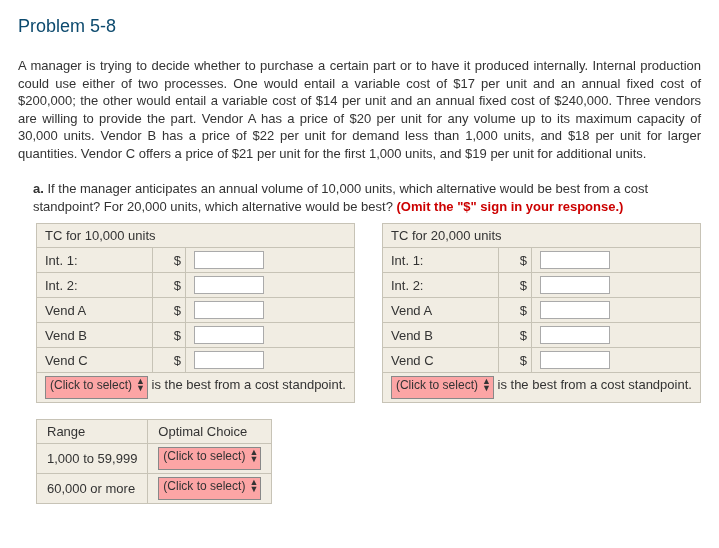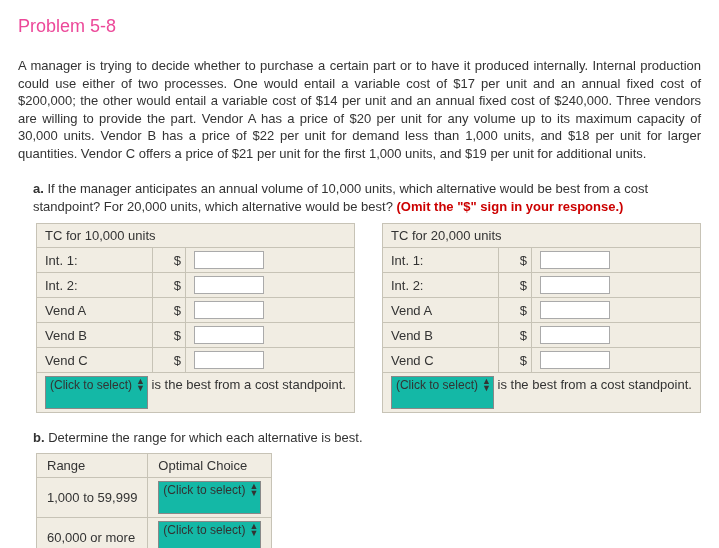--- a/index.html
+++ b/index.html
@@ -9,21 +9,21 @@
     background: #fff;
     margin: 0;
     padding: 16px 18px;
     width: 719px;
     box-sizing: border-box;
   }
   h1 {
     font-size: 18px;
     font-weight: normal;
     margin: 0 0 20px 0;
-    color: #ec4899;
+    color: #0c4a6e;
   }
   p.intro {
     line-height: 1.35;
     margin: 8px 0 18px 0;
     text-align: justify;
   }
   .part {
     margin-bottom: 16px;
   }
   .part-label {
@@ -65,23 +65,23 @@
     border: 1px solid #aaa;
     background: #fff;
     font-size: 12px;
     padding: 1px 3px;
     box-sizing: border-box;
   }
   .select-wrap {
     display: inline-flex;
     align-items: center;
     border: 1px solid #888;
-    background: #14b8a6;
+    background: #fca5a5;
     font-size: 12px;
-    padding: 1px 2px 16px 4px;
+    padding: 1px 2px 6px 4px;
     line-height: 1;
   }
   .select-wrap .arrows {
     font-size: 9px;
     line-height: 7px;
     margin-left: 4px;
     display: inline-flex;
     flex-direction: column;
   }
   table.range {
@@ -207,24 +207,20 @@
           </span>
           <span> is the best from a cost standpoint.</span>
         </td>
       </tr>
     </tbody>
       </table>
   </div>
 </div>
 
 <div class="part">
-  <p class="part-label">
-    <b>b.</b>
-    <span>Determine the range for which each alternative is best.</span>
-  </p>
 
   <table class="range">
     <tbody>
         <tr>
       <th>Range</th>
       <th>Optimal Choice</th>
     </tr>
     <tr>
       <td>1,000 to 59,999</td>
       <td>

